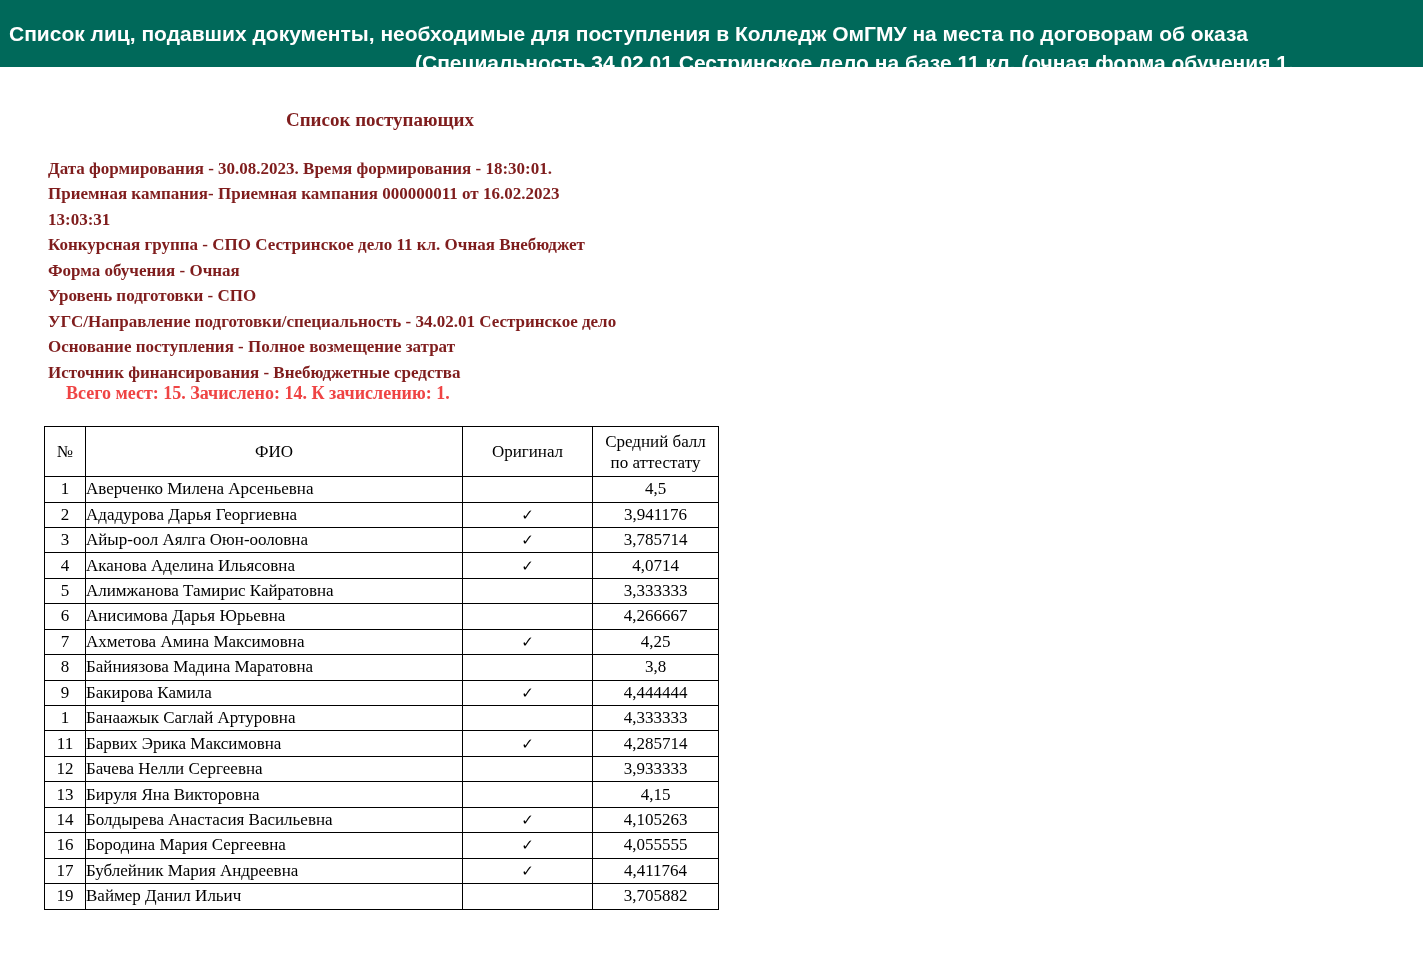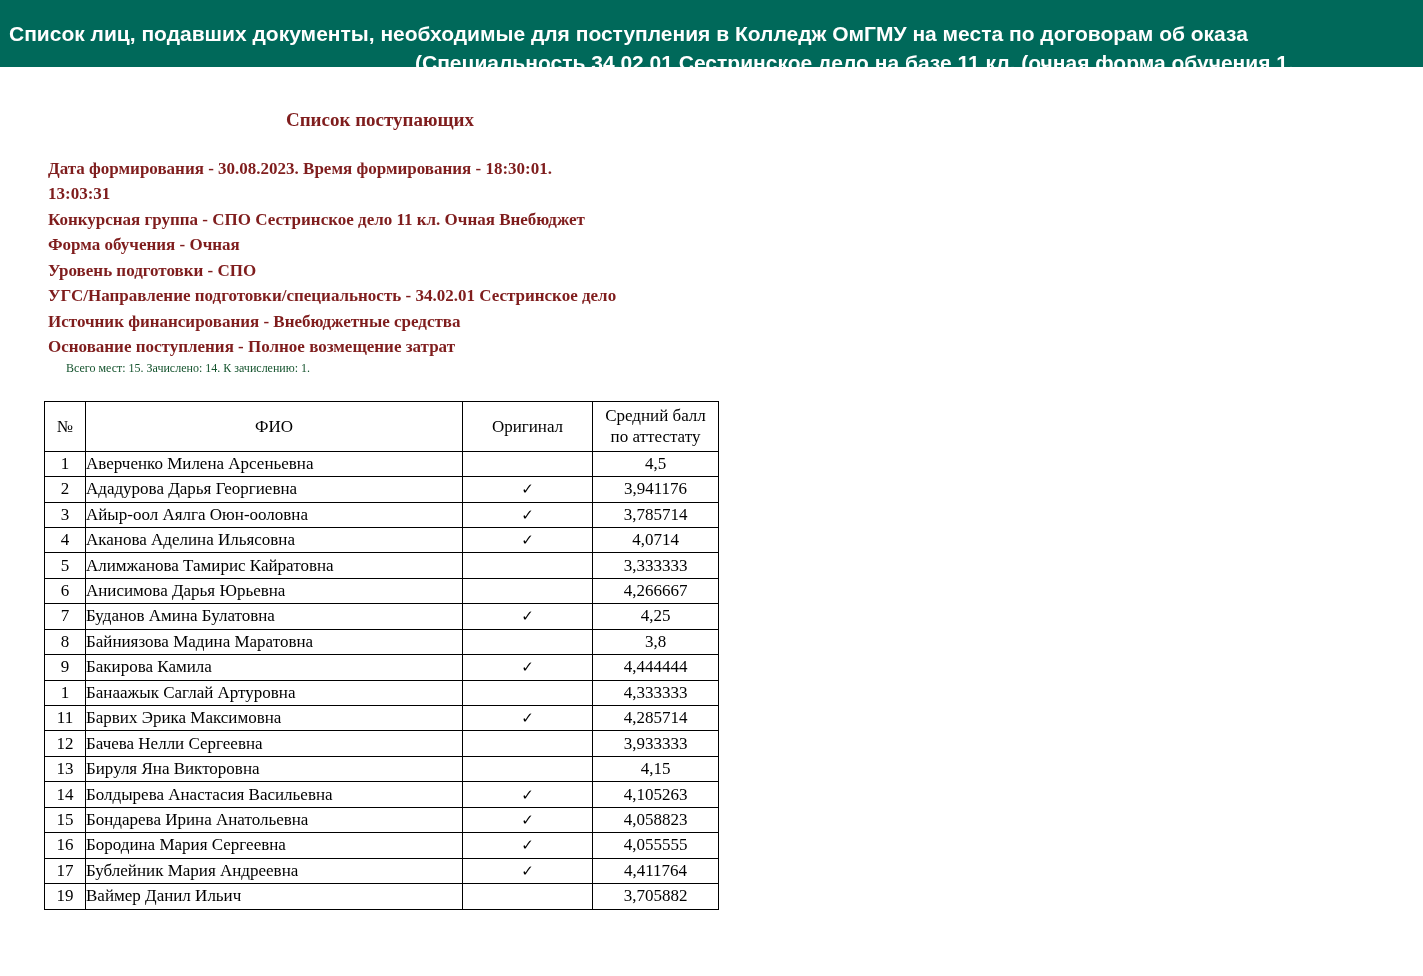--- a/index.html
+++ b/index.html
@@ -37,24 +37,24 @@
   .meta {
     margin: 25px 0 0 48px;
     font-weight: bold;
     font-size: 17px;
     line-height: 25.45px;
     color: #7f1d1d;
     max-width: 740px;
   }
   .summary {
     margin: -3px 0 0 66px;
-    font-weight: normal;
-    font-size: 12px;
+    font-weight: bold;
+    font-size: 18px;
     line-height: 22px;
-    color: #14532d;
+    color: #ef4444;
   }
   
   table.applicants {
     margin: 22px 0 0 44px;
     border-collapse: collapse;
     table-layout: fixed;
     font-size: 17px;
     color: #000000;
   }
   table.applicants th, table.applicants td {
@@ -79,27 +79,28 @@
 
 <div class="banner">
   <div class="line1">Список лиц, подавших документы, необходимые для поступления в Колледж ОмГМУ на места по договорам об оказа</div>
   <div class="line2">(Специальность 34.02.01 Сестринское дело на базе 11 кл. (очная форма обучения 1.</div>
 </div>
 
 <div class="doc-title">Список поступающих</div>
 
 <div class="meta" id="meta-block">
     <div>Дата формирования - 30.08.2023. Время формирования - 18:30:01.</div>
+    <div>Приемная кампания- Приемная кампания 000000011 от 16.02.2023</div>
     <div>13:03:31</div>
     <div>Конкурсная группа - СПО Сестринское дело 11 кл. Очная Внебюджет</div>
     <div>Форма обучения - Очная</div>
     <div>Уровень подготовки - СПО</div>
     <div>УГС/Направление подготовки/специальность - 34.02.01 Сестринское дело</div>
+    <div>Основание поступления - Полное возмещение затрат</div>
     <div>Источник финансирования - Внебюджетные средства</div>
-    <div>Основание поступления - Полное возмещение затрат</div>
   </div>
 
 <div class="summary">Всего мест: 15. Зачислено: 14. К зачислению: 1.</div>
 
 <table class="applicants">
   <colgroup>
     <col class="c-num">
       <col class="c-fio">
       <col class="c-orig">
       <col class="c-score">
@@ -147,21 +148,21 @@
     <td class="score">3,333333</td>
   </tr>
       <tr>
     <td class="num">6</td>
     <td class="fio">Анисимова Дарья Юрьевна</td>
     <td class="orig"><span class="check"></span></td>
     <td class="score">4,266667</td>
   </tr>
       <tr>
     <td class="num">7</td>
-    <td class="fio">Буданов Амина Булатовна</td>
+    <td class="fio">Ахметова Амина Максимовна</td>
     <td class="orig"><span class="check">✓</span></td>
     <td class="score">4,25</td>
   </tr>
       <tr>
     <td class="num">8</td>
     <td class="fio">Байниязова Мадина Маратовна</td>
     <td class="orig"><span class="check"></span></td>
     <td class="score">3,8</td>
   </tr>
       <tr>
@@ -194,26 +195,20 @@
     <td class="orig"><span class="check"></span></td>
     <td class="score">4,15</td>
   </tr>
       <tr>
     <td class="num">14</td>
     <td class="fio">Болдырева Анастасия Васильевна</td>
     <td class="orig"><span class="check">✓</span></td>
     <td class="score">4,105263</td>
   </tr>
       <tr>
-    <td class="num">15</td>
-    <td class="fio">Бондарева Ирина Анатольевна</td>
-    <td class="orig"><span class="check">✓</span></td>
-    <td class="score">4,058823</td>
-  </tr>
-      <tr>
     <td class="num">16</td>
     <td class="fio">Бородина Мария Сергеевна</td>
     <td class="orig"><span class="check">✓</span></td>
     <td class="score">4,055555</td>
   </tr>
       <tr>
     <td class="num">17</td>
     <td class="fio">Бублейник Мария Андреевна</td>
     <td class="orig"><span class="check">✓</span></td>
     <td class="score">4,411764</td>

